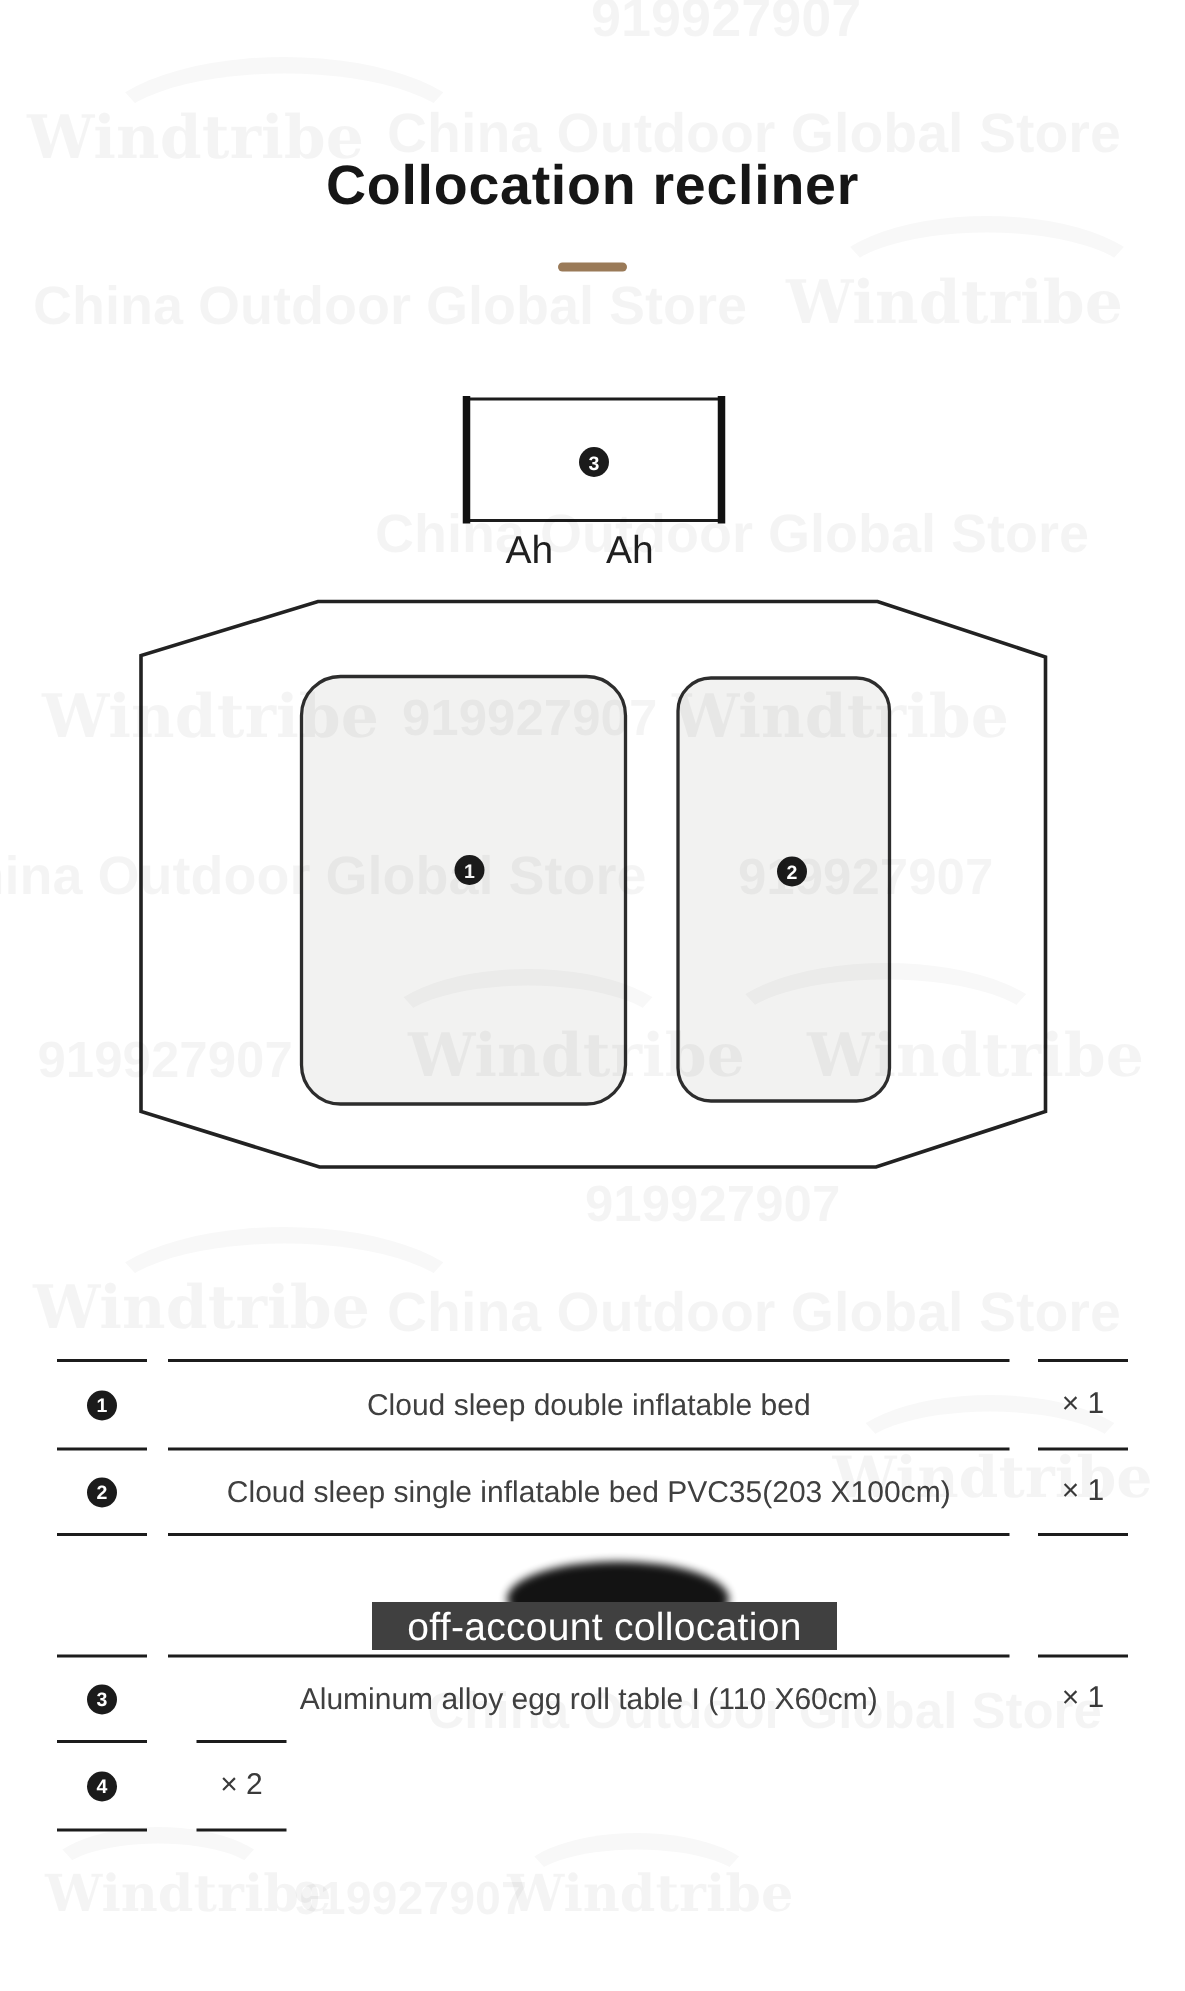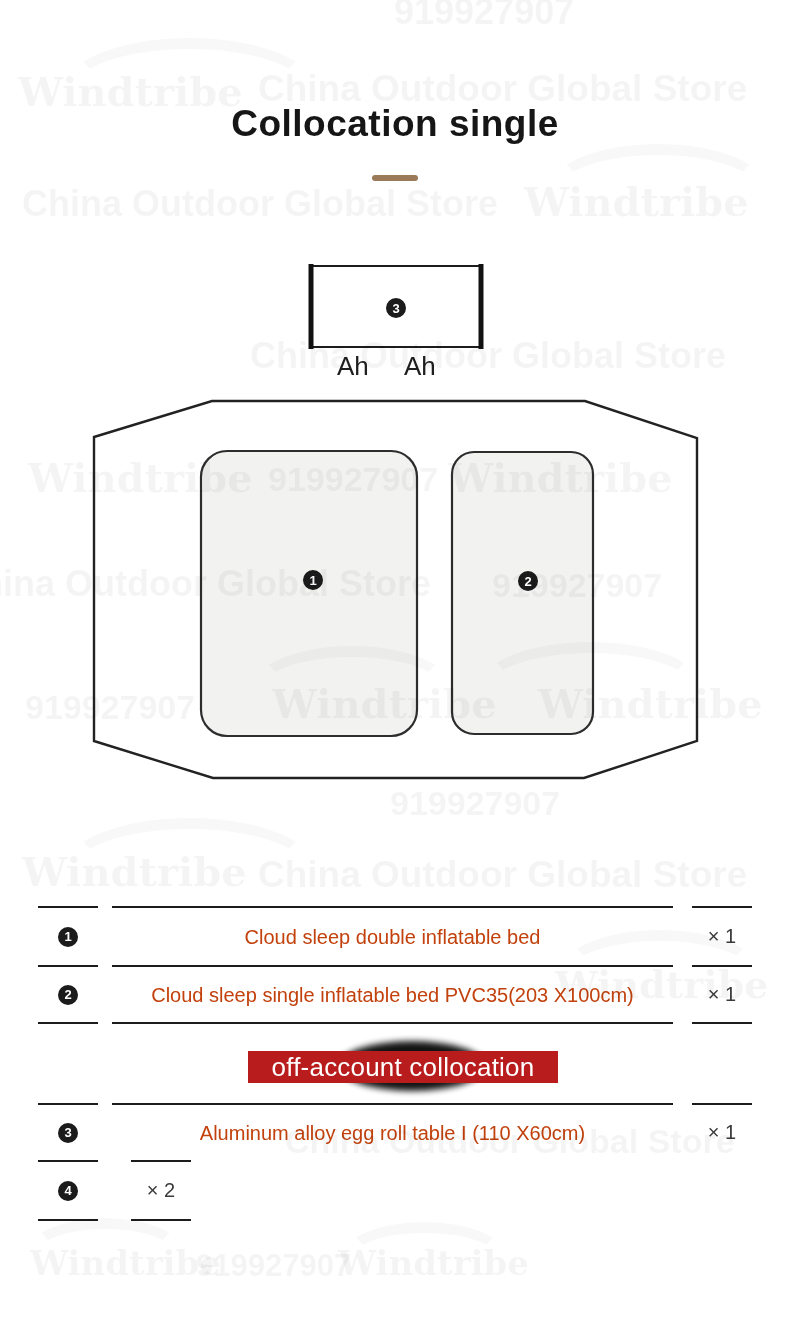--- a/index.html
+++ b/index.html
@@ -47,21 +47,21 @@
   .trow{display:flex;width:714px;}
   .trow .cell{
     border-top:2px solid #1c1c1c;
     display:flex;align-items:center;justify-content:center;
     box-sizing:border-box;
   }
   .trow.last .cell{border-bottom:2px solid #1c1c1c;}
   .cell.numc{width:60px;}
   .cell.desc{
     width:561px;flex-direction:column;
-    font-size:20px;color:#c2410c;line-height:24px;text-align:center;
+    font-size:20px;color:#404040;line-height:24px;text-align:center;
   }
   .cell.qty{width:60px;font-size:20px;color:#3a3a3a;}
   .cgap{width:14px;}
   .cgap2{width:19px;}
   .g1 .r1{height:59px;}
   .g1 .r2{height:59px;}
   .g2 .r3{height:57px;}
   .g2 .r4{height:61px;}
 
   
@@ -111,21 +111,21 @@
   .a3{left:252px;top:646px;width:180px;height:64px;}
   .a4{left:478px;top:642px;width:205px;height:72px;}
   .a5{left:62px;top:818px;width:235px;height:85px;}
   .a6{left:28px;top:1218px;width:135px;height:48px;}
   .a7{left:342px;top:1222px;width:145px;height:50px;}
   .a8{left:560px;top:930px;width:180px;height:64px;}
 </style>
 </head>
 <body>
 
-<div class="title">Collocation single</div>
+<div class="title">Collocation recliner</div>
 <div class="title-underline" style="background:#9a7a58;"></div>
 
 <svg class="diagram" width="790" height="1327" viewBox="0 0 790 1327">
 
   <rect x="311" y="266" width="170" height="81" fill="#ffffff" stroke="#1c1c1c" stroke-width="2"></rect>
   <line x1="311" y1="264" x2="311" y2="349" stroke="#111" stroke-width="5"></line>
   <line x1="481" y1="264" x2="481" y2="349" stroke="#111" stroke-width="5"></line>
 
   <polygon points="212,401 585,401 697,438 697,741 584,778 213,778 94,741 94,437" fill="none" stroke="#222222" stroke-width="2.4"></polygon>
 
@@ -160,21 +160,21 @@
     <div class="cgap"></div>
     <div class="cell desc">
       <div>Cloud sleep single inflatable bed PVC35(203 X100cm)</div>
     </div>
     <div class="cgap2"></div>
     <div class="cell qty">× 1</div>
   </div>
 </div>
 
 <div class="header-blob"></div>
-<div class="section-header" style="background:#b91c1c;">off-account collocation</div>
+<div class="section-header" style="background:#404040;margin-top:17px;">off-account collocation</div>
 
 <div class="tgroup g2">
   <div class="trow r3">
     <div class="cell numc">
       <span class="badge" style="background:#1b1b1b;">3</span>
     </div>
     <div class="cgap"></div>
     <div class="cell desc">
       <div>Aluminum alloy egg roll table I (110 X60cm)</div>
     </div>

